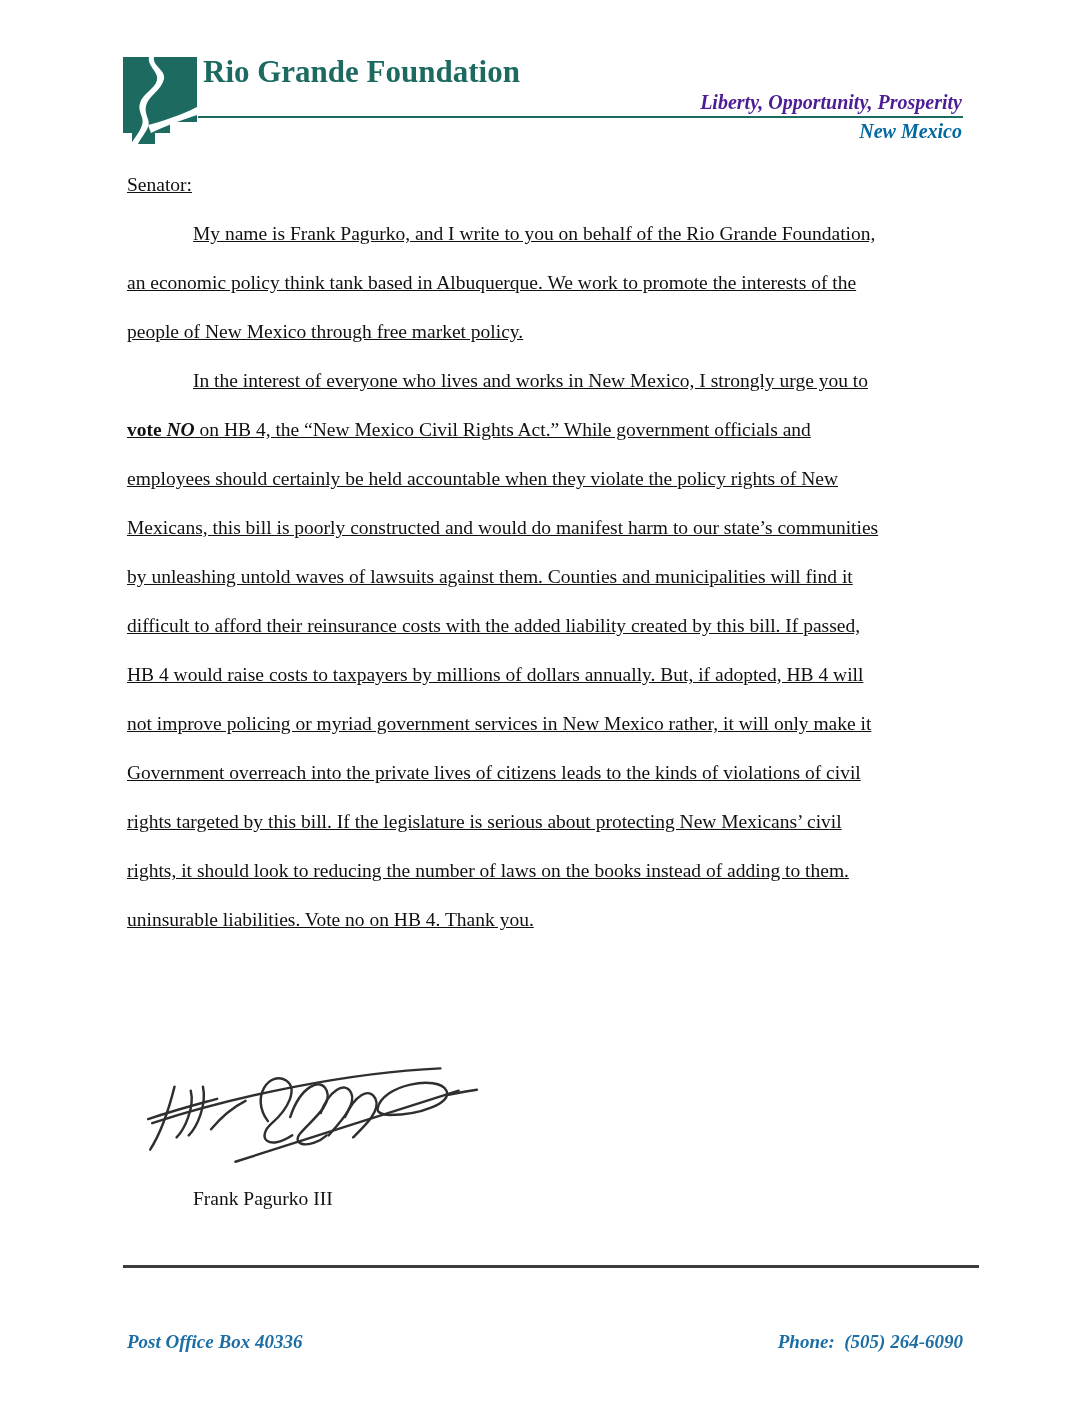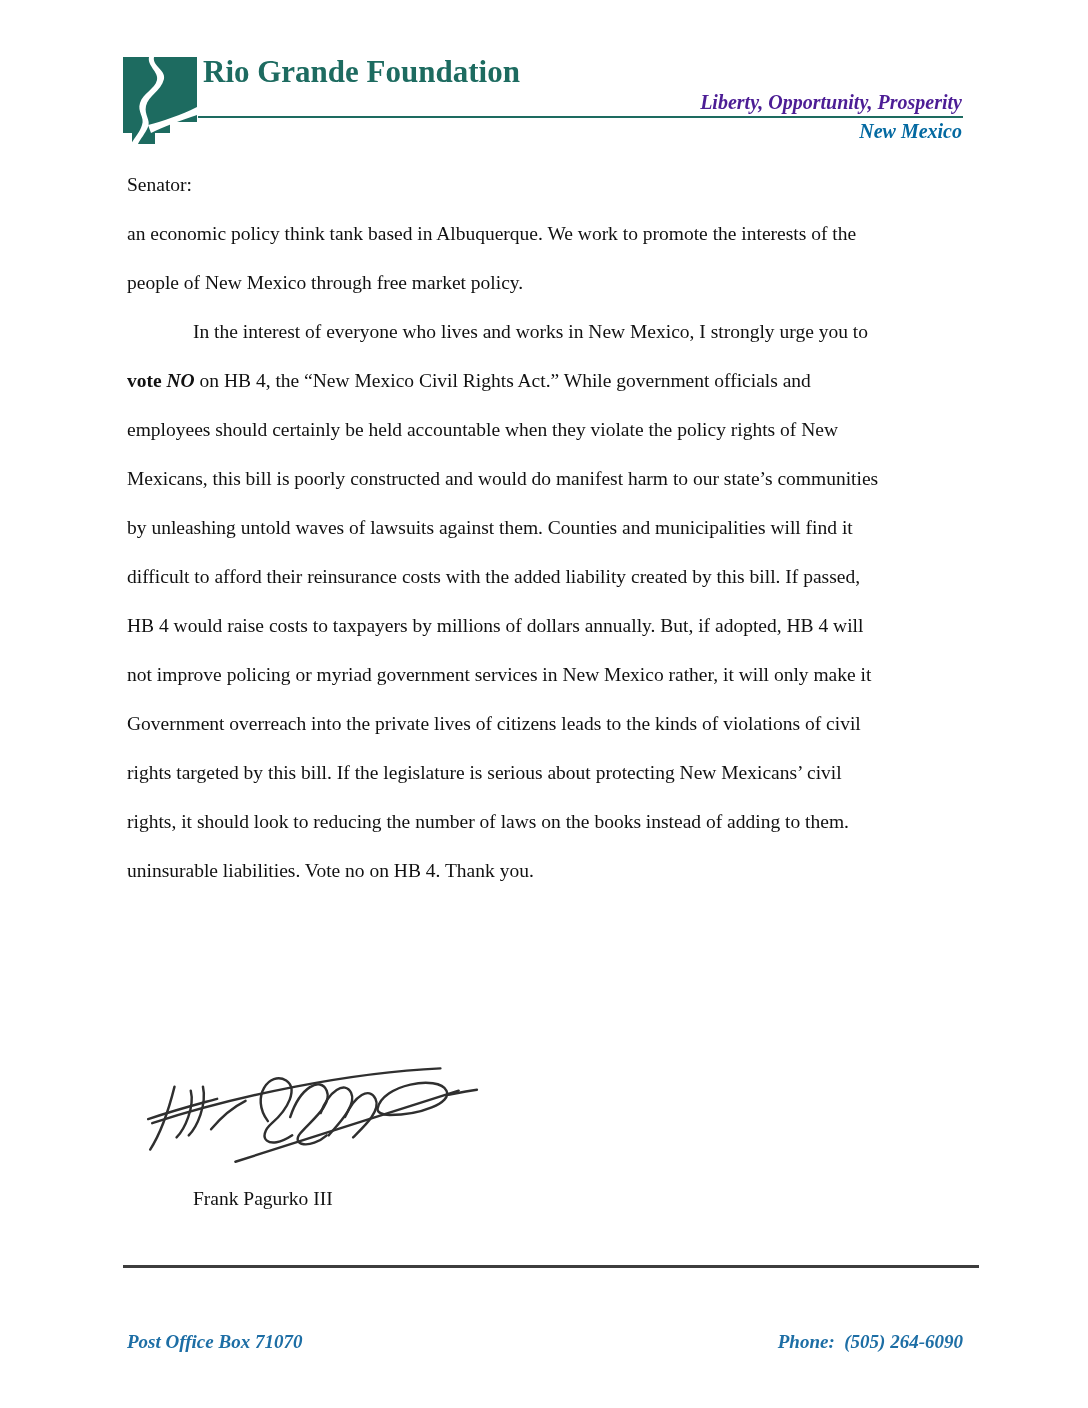--- a/index.html
+++ b/index.html
@@ -31,21 +31,21 @@
     position:absolute;right:126px;top:120px;
     font-size:20px;font-weight:bold;font-style:italic;
     color:#0369a1;white-space:nowrap;
   }
   
   .letter-body{
     position:absolute;left:127px;top:160px;width:860px;
     font-size:19.5px;
   }
   .letter-body .line{
-    height:49px;line-height:49px;white-space:nowrap;
+    height:49px;line-height:49px;white-space:nowrap;text-decoration:underline;
   }
   .letter-body .indent{padding-left:66px;}
   .seg-b{font-weight:bold;}
   .seg-bi{font-weight:bold;font-style:italic;}
   
   .signature{position:absolute;left:138px;top:1056px;width:345px;height:112px;}
   .signer{
     position:absolute;left:193px;top:1188px;
     font-size:19.5px;white-space:nowrap;
   }
@@ -78,20 +78,21 @@
     </svg>
   </div>
 
   <div class="org-name">Rio Grande Foundation</div>
   <div class="tagline">Liberty, Opportunity, Prosperity</div>
   <div class="header-rule"></div>
   <div class="region">New Mexico</div>
 
   <div class="letter-body" id="letter-body">
       <div class="line"><span>Senator:</span></div>
+      <div class="line indent"><span>My name is Frank Pagurko, and I write to you on behalf of the Rio Grande Foundation,</span></div>
       <div class="line"><span>an economic policy think tank based in Albuquerque. We work to promote the interests of the</span></div>
       <div class="line"><span>people of New Mexico through free market policy.</span></div>
       <div class="line indent"><span>In the interest of everyone who lives and works in New Mexico, I strongly urge you to</span></div>
       <div class="line"><span class="seg-b">vote </span><span class="seg-bi">NO</span><span> on HB 4, the “New Mexico Civil Rights Act.” While government officials and</span></div>
       <div class="line"><span>employees should certainly be held accountable when they violate the policy rights of New</span></div>
       <div class="line"><span>Mexicans, this bill is poorly constructed and would do manifest harm to our state’s communities</span></div>
       <div class="line"><span>by unleashing untold waves of lawsuits against them. Counties and municipalities will find it</span></div>
       <div class="line"><span>difficult to afford their reinsurance costs with the added liability created by this bill. If passed,</span></div>
       <div class="line"><span>HB 4 would raise costs to taxpayers by millions of dollars annually. But, if adopted, HB 4 will</span></div>
       <div class="line"><span>not improve policing or myriad government services in New Mexico rather, it will only make it</span></div>
@@ -115,21 +116,21 @@
       <path d="M204,60 C214,38 228,30 234,42 C240,54 222,70 212,80"></path>
       <path d="M236,52 C240,28 296,18 304,34 C310,46 278,58 248,58 C240,58 236,55 236,52"></path>
       <path d="M96,104 C160,84 240,58 316,34"></path>
       <path d="M306,38 C316,36 326,34 334,33"></path>
     </svg>
   </div>
   <div class="signer">Frank Pagurko III</div>
 
   <div class="footer-rule"></div>
   <div class="footer-left">
-    <div>Post Office Box 71070</div>
+    <div>Post Office Box 40336</div>
     
     
   </div>
   <div class="footer-right">
     <div>Phone:  (505) 264-6090</div>
     
   </div>
 
 </div>
 

